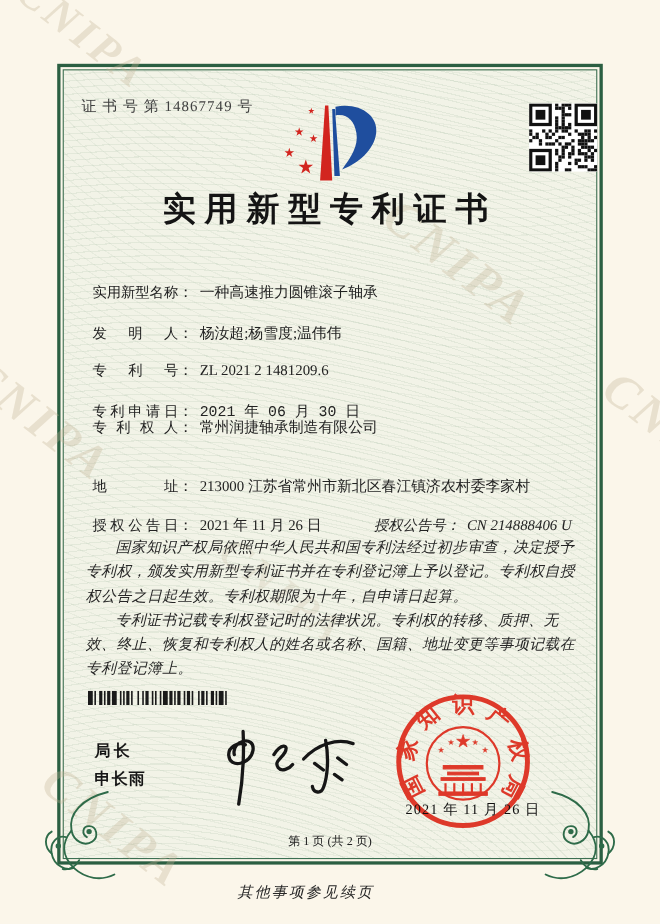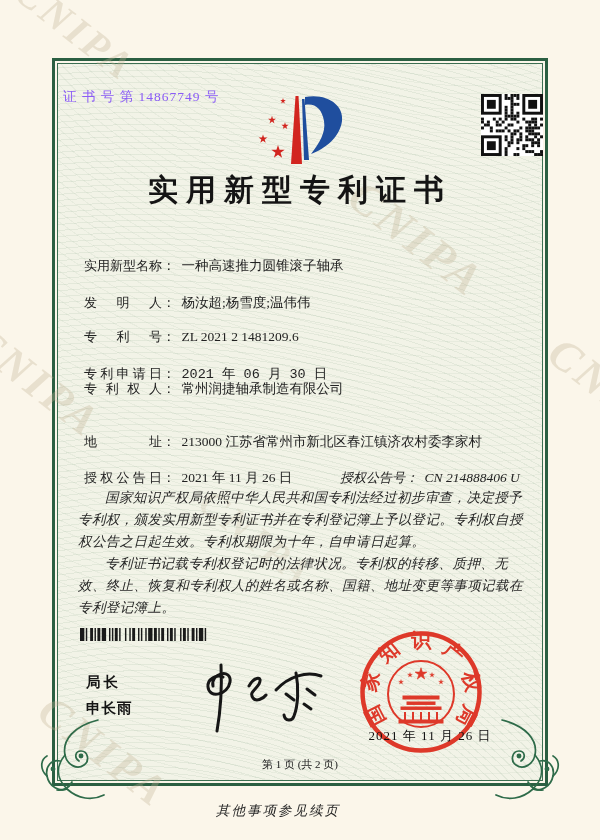--- a/index.html
+++ b/index.html
@@ -18,21 +18,21 @@
 
   
   .wm-layer{position:absolute;inset:0;z-index:2;pointer-events:none;}
   .wm{position:absolute;font:italic 700 44px "Liberation Serif",serif;
       color:rgba(193,178,150,0.33);letter-spacing:4px;transform:rotate(38deg);white-space:nowrap;}
 
   
   .content{position:absolute;inset:0;z-index:3;}
   .abs{position:absolute;}
 
-  .cert-no{left:63px;top:88px;font-size:13.5px;letter-spacing:1px;color:#8b5cf6;}
+  .cert-no{left:74px;top:88px;font-size:13.5px;letter-spacing:1px;color:#404040;}
   .title{left:52px;top:170px;width:496px;text-align:center;font-size:30px;font-weight:700;
          letter-spacing:8px;color:#141414;}
 
   .row{left:84px;height:20px;white-space:nowrap;font-size:13.5px;color:#222;margin-top:12px;}
   .flabel{display:inline-block;width:78px;font-size:13px;text-align:justify;text-align-last:justify;
           vertical-align:bottom;}
   .colon{margin-right:6px;}
   .fval{font-size:13.5px;}
   .pair2{position:absolute;left:256px;top:0;white-space:nowrap;font-style:italic;}
   .pair2 .flabel{width:auto;text-align-last:auto;}

